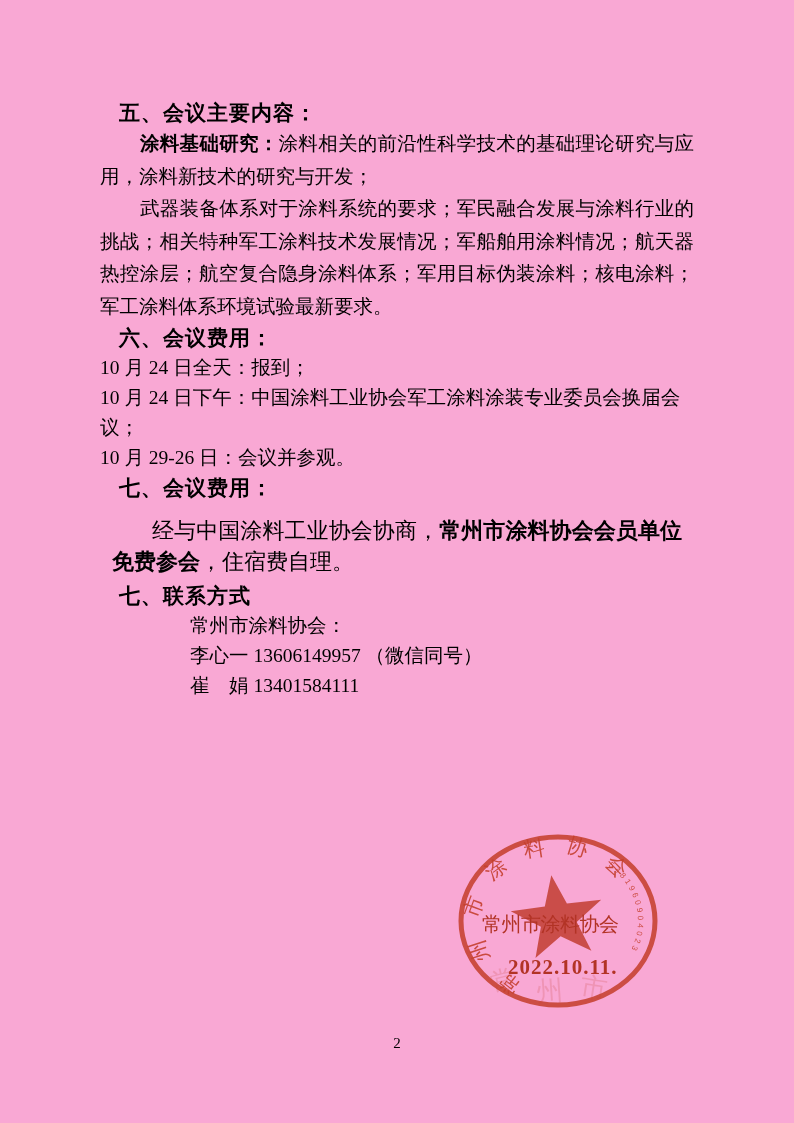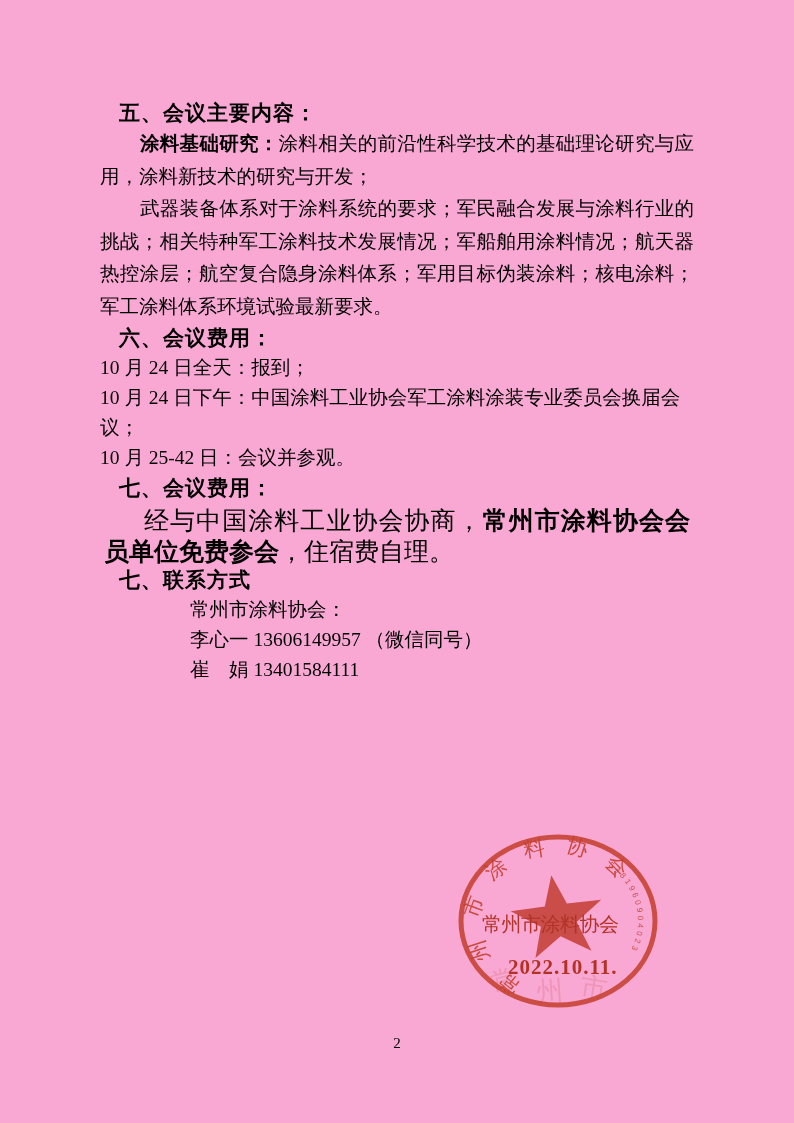--- a/index.html
+++ b/index.html
@@ -14,21 +14,21 @@
     font-family:"Liberation Sans","DejaVu Sans",sans-serif;
     font-weight:bold; font-size:21px; line-height:30px; letter-spacing:1px;
   }
   .h-contact { margin-top:-8px; }
   p.body {
     margin:0; font-size:19.5px; line-height:32.5px;
     text-align:justify; text-justify:inter-ideograph;
   }
   .ind { text-indent:40px; }
   p.sched { margin:0; font-size:19.5px; line-height:30px; }
-  p.fee   { margin:4px; font-size:25px; line-height:31px; text-indent:40px; text-align:justify;font-family:Liberation Mono, monospace; }
+  p.fee   { margin:12px; font-size:22px; line-height:31px; text-indent:40px; text-align:justify; }
   .contact-block { padding-left:90px; }
   p.contact { margin:0; font-size:19.5px; line-height:30px; }
   b.lead { font-weight:bold; }
 
   .stamp-wrap { position:absolute; left:455px; top:833px; width:206px; height:176px; z-index:1; }
   .sig-org {
     position:absolute; left:482px; top:913px; z-index:2;
     font-size:20px; line-height:22px; letter-spacing:-0.5px; color:#b23325;
   }
   .sig-date {
@@ -51,21 +51,21 @@
 
     <p class="body ind"><b class="lead">涂料基础研究：</b><span>涂料相关的前沿性科学技术的基础理论研究与应用，涂料新技术的研究与开发；</span></p>
 
 
     <p class="body ind">武器装备体系对于涂料系统的要求；军民融合发展与涂料行业的挑战；相关特种军工涂料技术发展情况；军船舶用涂料情况；航天器热控涂层；航空复合隐身涂料体系；军用目标伪装涂料；核电涂料；军工涂料体系环境试验最新要求。</p>
 
     <h2 class="sec-heading">六、会议费用：</h2>
 
     <p class="sched">10 月 24 日全天：报到；</p>
     <p class="sched">10 月 24 日下午：中国涂料工业协会军工涂料涂装专业委员会换届会议；</p>
-    <p class="sched">10 月 25-42 日：会议并参观。</p>
+    <p class="sched">10 月 29-26 日：会议并参观。</p>
 
     <h2 class="sec-heading">七、会议费用：</h2>
 
     <p class="fee"><span>经与中国涂料工业协会协商，</span><b class="lead">常州市涂料协会会员单位免费参会</b><span>，住宿费自理。</span></p>
 
     <h2 class="sec-heading h-contact">七、联系方式</h2>
 
     <div class="contact-block">
       <p class="contact">常州市涂料协会：</p>
       <p class="contact">李心一 13606149957 （微信同号）</p>

